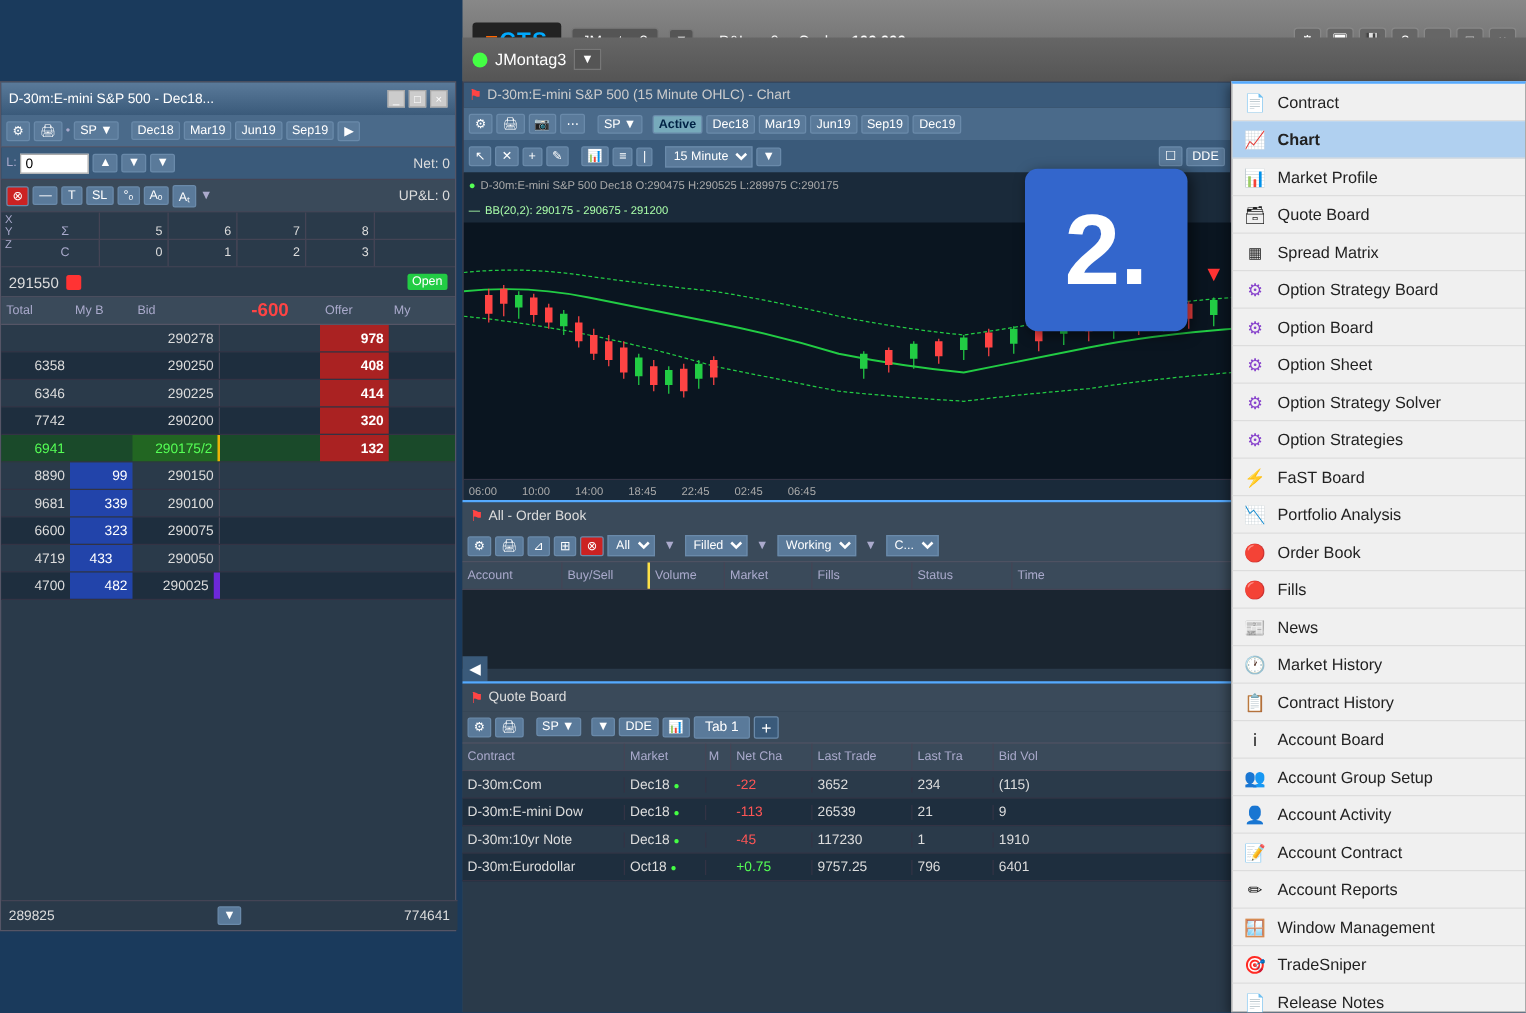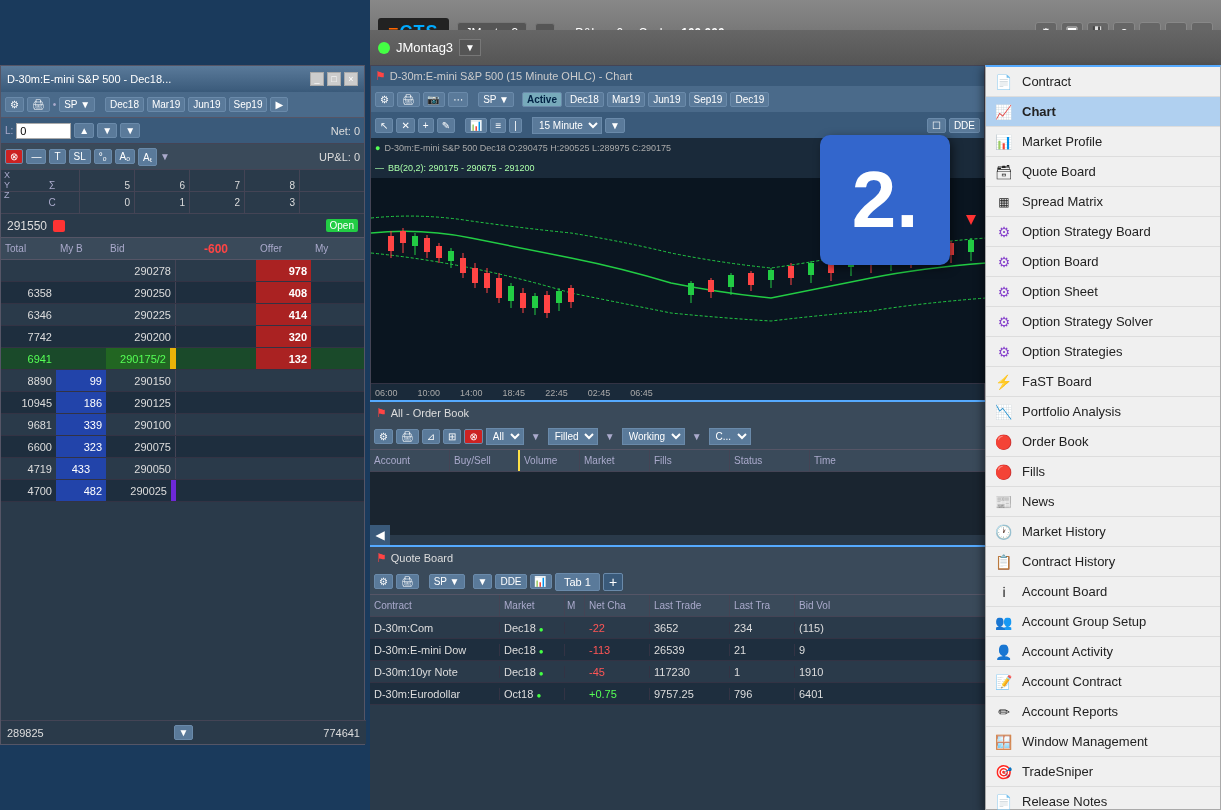--- a/index.html
+++ b/index.html
@@ -495,21 +495,21 @@
     <span style="color:#ddd;font-size:12px;">291550</span>
     <div style="width:12px;height:12px;background:#ff3333;border-radius:2px;display:inline-block;"></div>
     <span style="flex:1;"></span>
     <span class="open-badge">Open</span>
   </div>
 
   <div style="display:grid;grid-template-columns:55px 50px 70px 80px 55px 45px;height:22px;background:#3a4a5a;border-bottom:1px solid #556;">
     <div style="padding:0 4px;color:#aac;font-size:10px;display:flex;align-items:center;">Total</div>
     <div style="padding:0 4px;color:#aac;font-size:10px;display:flex;align-items:center;">My B</div>
     <div style="padding:0 4px;color:#aac;font-size:10px;display:flex;align-items:center;">Bid</div>
-    <div style="padding:0 4px;color:#ff4444;font-size:12px;font-weight:bold;display:flex;align-items:center;justify-content:center;">-600</div>
+    <div style="padding:0 4px;color:#ff4444;font-size:15px;font-weight:bold;display:flex;align-items:center;justify-content:center;">-600</div>
     <div style="padding:0 4px;color:#aac;font-size:10px;display:flex;align-items:center;">Offer</div>
     <div style="padding:0 4px;color:#aac;font-size:10px;display:flex;align-items:center;">My</div>
   </div>
 
   <div style="display:grid;grid-template-columns:55px 50px 70px 80px 55px 45px;height:22px;background:#2a3a4a;border-bottom:1px solid #334;">
     <div style="padding:0 4px;color:#ddd;font-size:11px;display:flex;align-items:center;justify-content:flex-end;"></div>
     <div style="padding:0 4px;color:#ddd;font-size:11px;display:flex;align-items:center;justify-content:flex-end;"></div>
     <div style="padding:0 4px;color:#ddd;font-size:11px;display:flex;align-items:center;justify-content:flex-end;border-right:1px solid #445;">290278</div>
     <div style="padding:0 4px;color:#ddd;font-size:11px;display:flex;align-items:center;justify-content:flex-end;"></div>
     <div style="padding:0 4px;background:#aa2222;color:white;font-size:11px;font-weight:bold;display:flex;align-items:center;justify-content:flex-end;">978</div>
@@ -536,38 +536,30 @@
     <div style="padding:0 4px;color:#ddd;font-size:11px;display:flex;align-items:center;justify-content:flex-end;"></div>
     <div style="padding:0 4px;color:#ddd;font-size:11px;display:flex;align-items:center;justify-content:flex-end;border-right:1px solid #445;">290200</div>
     <div style="padding:0 4px;color:#ddd;font-size:11px;display:flex;align-items:center;justify-content:flex-end;"></div>
     <div style="padding:0 4px;background:#aa2222;color:white;font-size:11px;font-weight:bold;display:flex;align-items:center;justify-content:flex-end;">320</div>
     <div style="padding:0 4px;color:#ddd;font-size:11px;display:flex;align-items:center;justify-content:flex-end;"></div>
   </div>
 
   <div style="display:grid;grid-template-columns:55px 50px 70px 80px 55px 45px;height:22px;background:#1a4a2a;border-bottom:1px solid #334;">
     <div style="padding:0 4px;color:#55ff55;font-size:11px;display:flex;align-items:center;justify-content:flex-end;">6941</div>
     <div style="padding:0 4px;color:#ddd;font-size:11px;display:flex;align-items:center;justify-content:flex-end;"></div>
-    <div style="padding:0 4px;background:#226622;color:#55ff55;font-size:11px;display:flex;align-items:center;justify-content:flex-end;border-right:6px solid #eab308;">290175/2</div>
+    <div style="padding:0 4px;background:#226622;color:#55ff55;font-size:11px;display:flex;align-items:center;justify-content:flex-end;border-right:2px solid #eab308;">290175/2</div>
     <div style="padding:0 4px;color:#ddd;font-size:11px;display:flex;align-items:center;justify-content:flex-end;"></div>
     <div style="padding:0 4px;background:#aa2222;color:white;font-size:11px;font-weight:bold;display:flex;align-items:center;justify-content:flex-end;">132</div>
     <div style="padding:0 4px;color:#ddd;font-size:11px;display:flex;align-items:center;justify-content:flex-end;"></div>
   </div>
 
   <div style="display:grid;grid-template-columns:55px 50px 70px 80px 55px 45px;height:22px;background:#2a3a4a;border-bottom:1px solid #334;">
     <div style="padding:0 4px;color:#ddd;font-size:11px;display:flex;align-items:center;justify-content:flex-end;">8890</div>
     <div style="padding:0 4px;background:#2244aa;color:white;font-size:11px;display:flex;align-items:center;justify-content:flex-end;">99</div>
     <div style="padding:0 4px;color:#ddd;font-size:11px;display:flex;align-items:center;justify-content:flex-end;border-right:1px solid #445;">290150</div>
-    <div style="padding:0 4px;color:#ddd;font-size:11px;display:flex;align-items:center;justify-content:flex-end;"></div>
-    <div style="padding:0 4px;color:#ddd;font-size:11px;display:flex;align-items:center;justify-content:flex-end;"></div>
-    <div style="padding:0 4px;color:#ddd;font-size:11px;display:flex;align-items:center;justify-content:flex-end;"></div>
-  </div>
-  <div style="display:grid;grid-template-columns:55px 50px 70px 80px 55px 45px;height:22px;background:#1e2e3e;border-bottom:1px solid #334;">
-    <div style="padding:0 4px;color:#ddd;font-size:11px;display:flex;align-items:center;justify-content:flex-end;">10945</div>
-    <div style="padding:0 4px;background:#2244aa;color:white;font-size:11px;display:flex;align-items:center;justify-content:flex-end;">186</div>
-    <div style="padding:0 4px;color:#ddd;font-size:11px;display:flex;align-items:center;justify-content:flex-end;border-right:1px solid #445;">290125</div>
     <div style="padding:0 4px;color:#ddd;font-size:11px;display:flex;align-items:center;justify-content:flex-end;"></div>
     <div style="padding:0 4px;color:#ddd;font-size:11px;display:flex;align-items:center;justify-content:flex-end;"></div>
     <div style="padding:0 4px;color:#ddd;font-size:11px;display:flex;align-items:center;justify-content:flex-end;"></div>
   </div>
   <div style="display:grid;grid-template-columns:55px 50px 70px 80px 55px 45px;height:22px;background:#2a3a4a;border-bottom:1px solid #334;">
     <div style="padding:0 4px;color:#ddd;font-size:11px;display:flex;align-items:center;justify-content:flex-end;">9681</div>
     <div style="padding:0 4px;background:#2244aa;color:white;font-size:11px;display:flex;align-items:center;justify-content:flex-end;">339</div>
     <div style="padding:0 4px;color:#ddd;font-size:11px;display:flex;align-items:center;justify-content:flex-end;border-right:1px solid #445;">290100</div>
     <div style="padding:0 4px;color:#ddd;font-size:11px;display:flex;align-items:center;justify-content:flex-end;"></div>
     <div style="padding:0 4px;color:#ddd;font-size:11px;display:flex;align-items:center;justify-content:flex-end;"></div>

